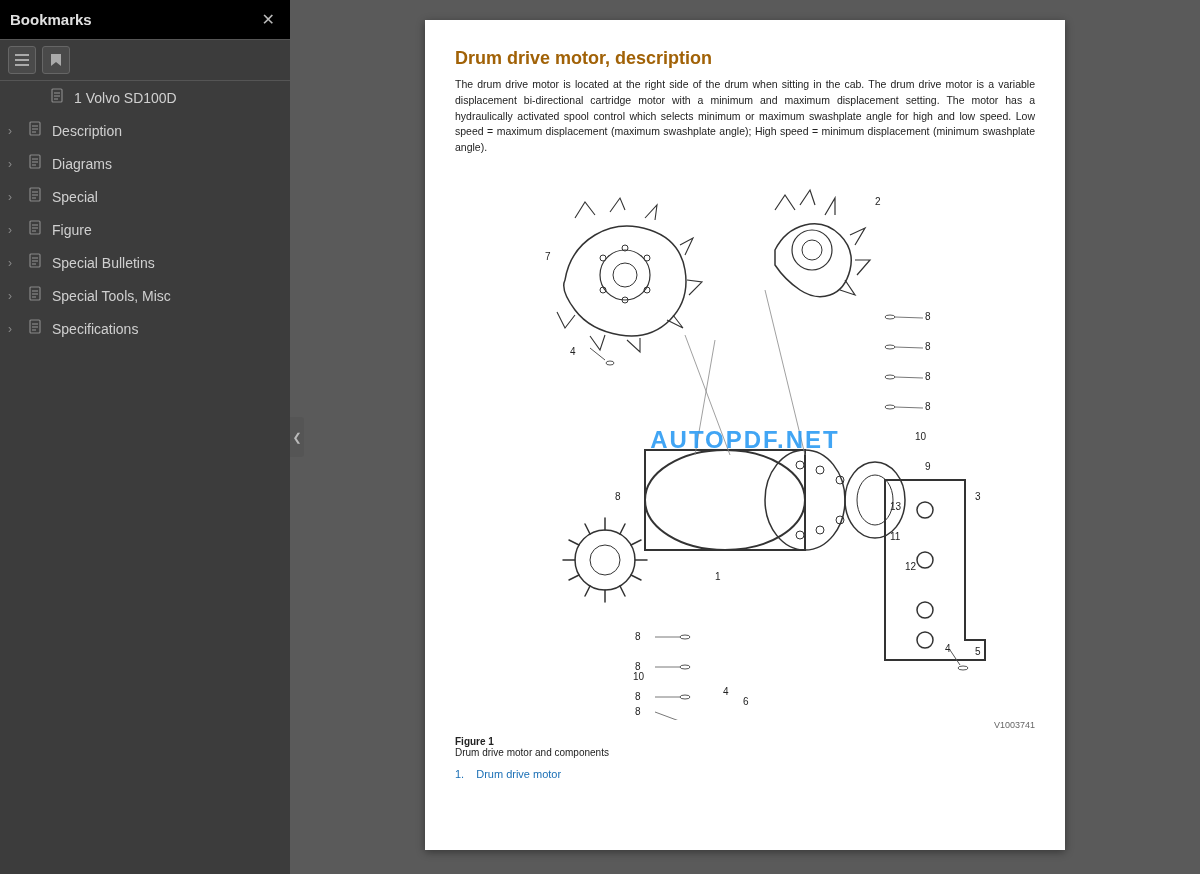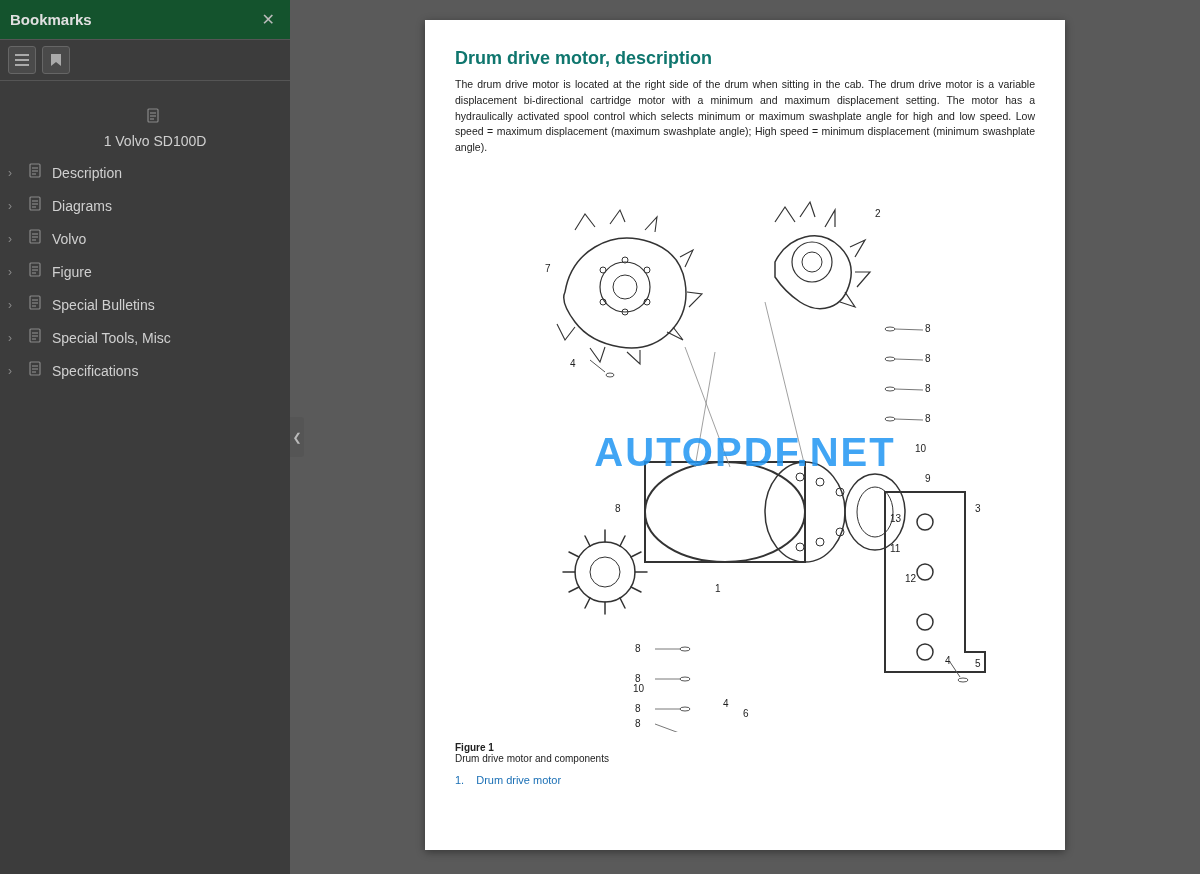--- a/index.html
+++ b/index.html
@@ -23,21 +23,21 @@
       color: #ccc;
       position: relative;
     }
 
     .sidebar-header {
       display: flex;
       align-items: center;
       justify-content: space-between;
       padding: 8px 10px;
       border-bottom: 1px solid #555;
-      background: #14532d;
+      background: #000000;
     }
 
     .sidebar-title {
       font-size: 15px;
       font-weight: 600;
       color: #e0e0e0;
     }
 
     .sidebar-close {
       cursor: pointer;
@@ -97,21 +97,20 @@
       font-size: 14px;
       color: #d0d0d0;
     }
 
     .bookmark-item.top-level {
       padding-left: 8px;
     }
 
     .bookmark-item.child-level {
       padding-left: 30px;
-      flex-direction: column;
     }
 
     
     .collapse-toggle {
       position: absolute;
       right: -14px;
       top: 50%;
       transform: translateY(-50%);
       width: 14px;
       height: 40px;
@@ -143,51 +142,51 @@
       width: 640px;
       min-height: 830px;
       padding: 28px 30px 28px 30px;
       position: relative;
       box-shadow: 0 2px 8px rgba(0,0,0,0.4);
     }
 
     .page-title {
       font-size: 18px;
       font-weight: bold;
-      color: #0f766e;
+      color: #a16207;
       margin-bottom: 8px;
     }
 
     .page-body-text {
       font-size: 10.5px;
       color: #222;
       line-height: 1.5;
       text-align: justify;
-      margin-bottom: 16px;
+      margin-bottom: 4px;
     }
 
     .diagram-area {
       width: 100%;
       display: flex;
       justify-content: center;
       margin-bottom: 10px;
       position: relative;
     }
 
     .diagram-area svg {
       width: 560px;
       height: 560px;
     }
 
     .watermark {
       position: absolute;
       top: 50%;
       left: 50%;
       transform: translate(-50%, -50%);
-      font-size: 40px;
+      font-size: 24px;
       font-weight: bold;
       color: #2196F3;
       opacity: 0.85;
       white-space: nowrap;
       pointer-events: none;
       z-index: 5;
       letter-spacing: 2px;
     }
 
     .figure-caption {
@@ -283,21 +282,21 @@
     <div class="bookmark-item top-level">
       <span class="chevron">›</span>
       <span class="bm-icon">
         <svg width="16" height="16" viewBox="0 0 16 16" fill="none" stroke="#888" stroke-width="1.2">
           <rect x="2" y="1" width="10" height="13" rx="1"></rect>
           <line x1="4" y1="5" x2="10" y2="5"></line>
           <line x1="4" y1="8" x2="10" y2="8"></line>
           <line x1="4" y1="11" x2="8" y2="11"></line>
         </svg>
       </span>
-      <span class="bm-label">Volvo</span>
+      <span class="bm-label">Special</span>
     </div>
 
     <div class="bookmark-item top-level">
       <span class="chevron">›</span>
       <span class="bm-icon">
         <svg width="16" height="16" viewBox="0 0 16 16" fill="none" stroke="#888" stroke-width="1.2">
           <rect x="2" y="1" width="10" height="13" rx="1"></rect>
           <line x1="4" y1="5" x2="10" y2="5"></line>
           <line x1="4" y1="8" x2="10" y2="8"></line>
           <line x1="4" y1="11" x2="8" y2="11"></line>
@@ -498,20 +497,21 @@
         <text x="278" y="545" font-size="10" fill="#222">6</text>
 
         <line x1="220" y1="175" x2="265" y2="295" stroke="#888" stroke-width="0.8"></line>
         <line x1="300" y1="130" x2="340" y2="295" stroke="#888" stroke-width="0.8"></line>
         <line x1="250" y1="180" x2="230" y2="295" stroke="#888" stroke-width="0.8"></line>
       </svg>
 
       <div class="watermark">AUTOPDF.NET</div>
     </div>
 
+    <div class="figure-ref" style="font-size:9px; text-align:right; color:#666; margin-top:-10px; margin-bottom:4px;">V1003741</div>
 
     <div class="figure-caption">
       <span class="fig-label">Figure 1</span><br>
       <span>Drum drive motor and components</span>
     </div>
 
     <div class="figure-list">
       <div class="list-item">
         <span>1.</span>
         <span style="color:#1a6fb5;">Drum drive motor</span>

